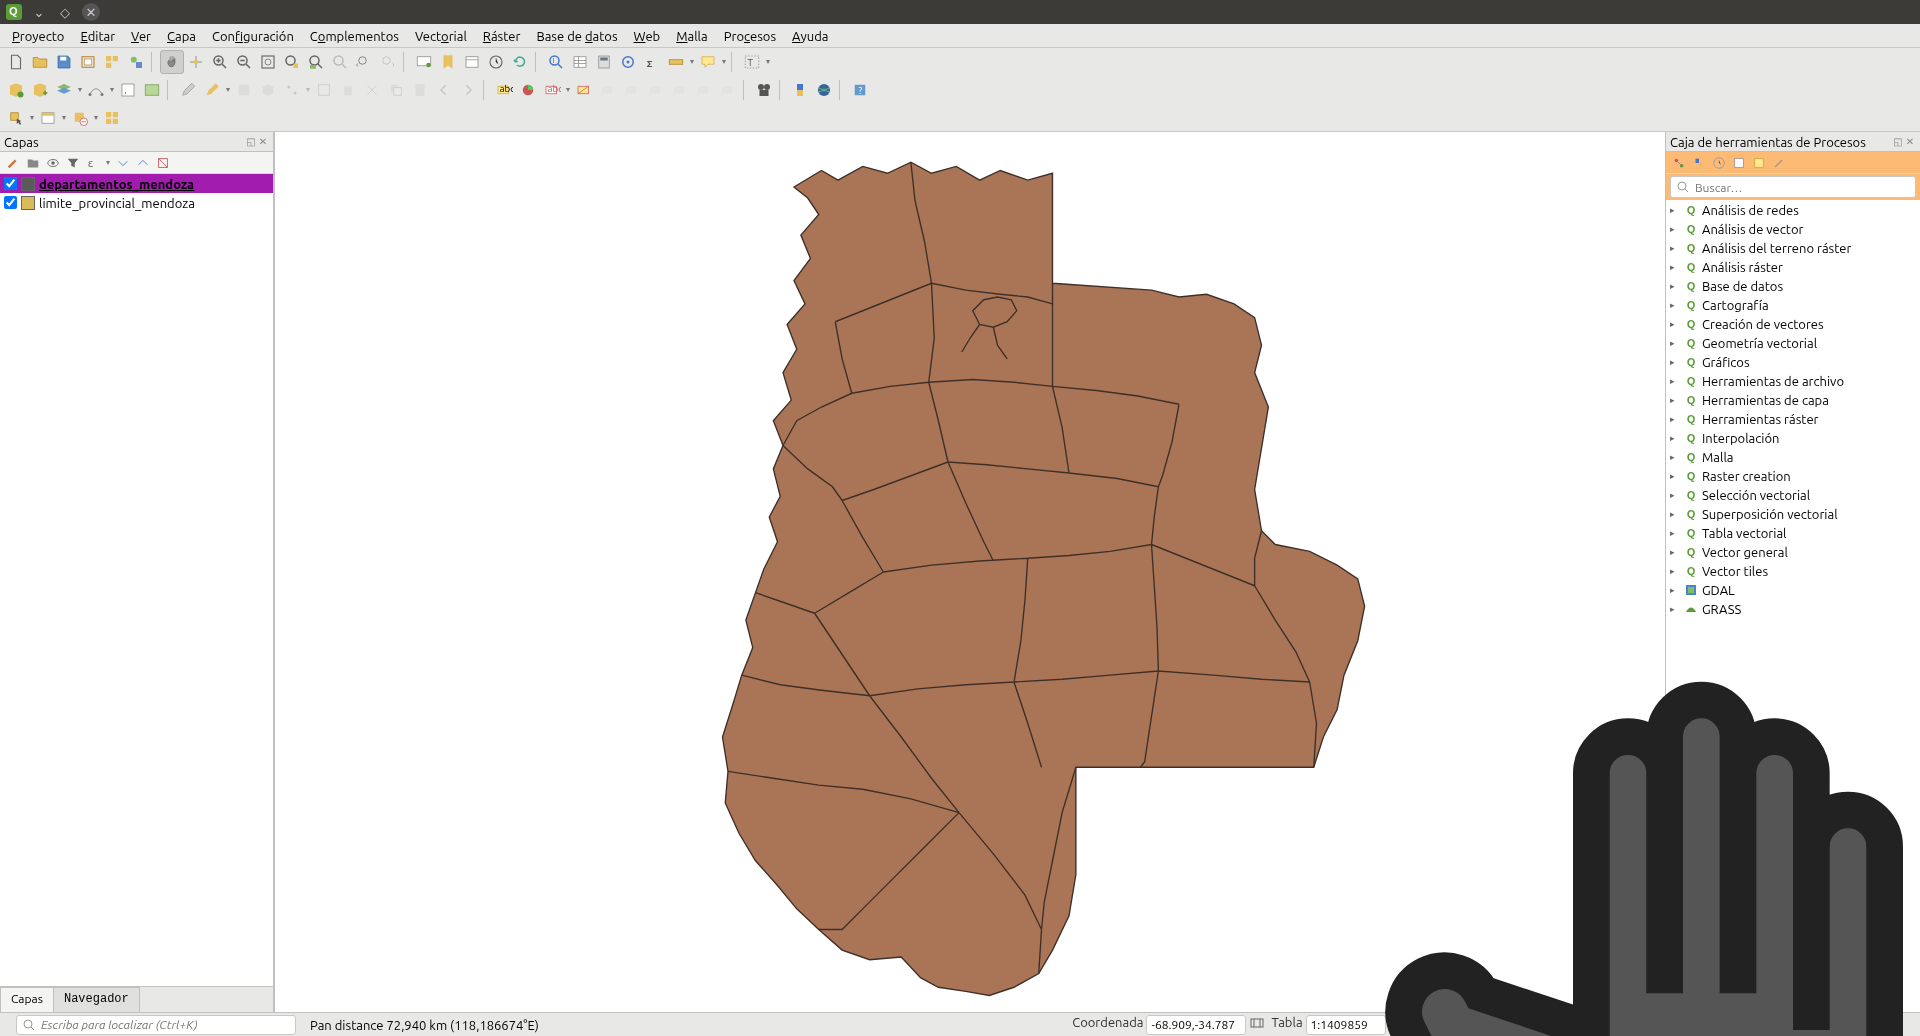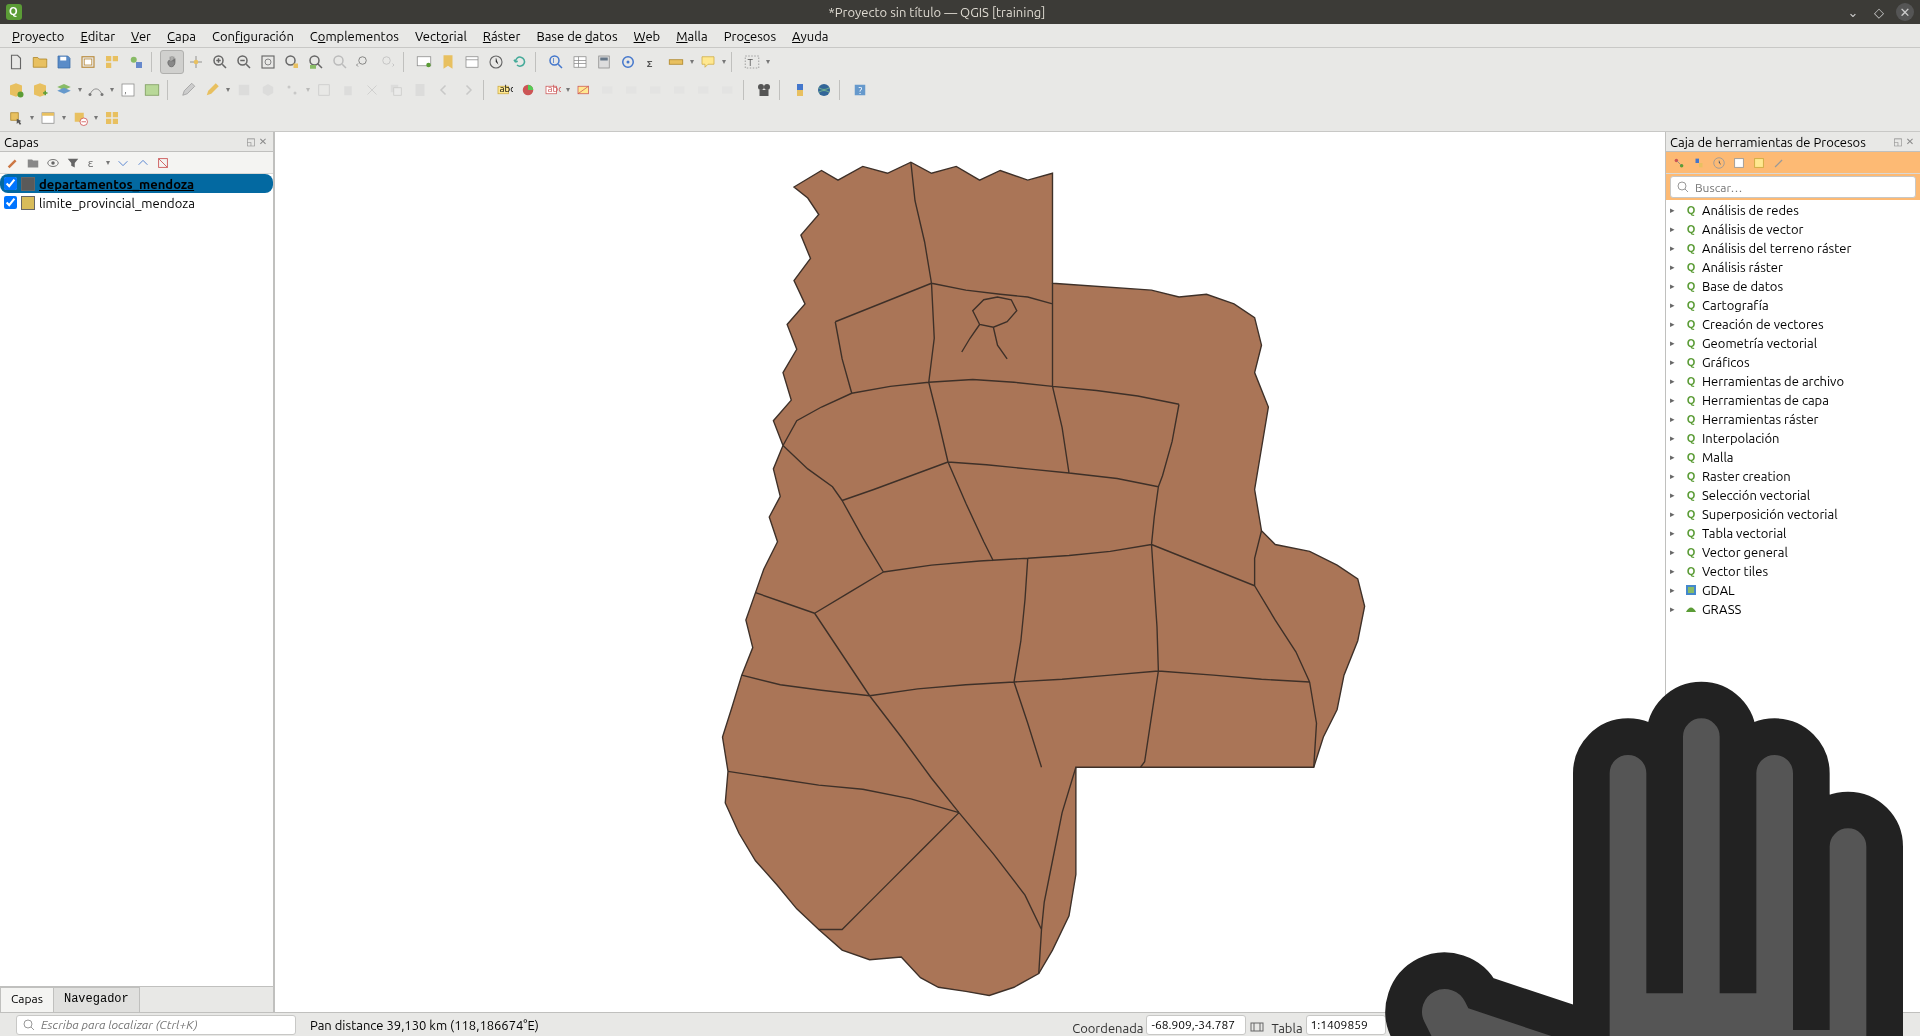--- a/index.html
+++ b/index.html
@@ -24,21 +24,21 @@
 .main-area { flex: 1; display: flex; min-height: 0; background: #e8e8e6; }
 .left-panel { width: 274px; display: flex; flex-direction: column; border-right: 1px solid #c0c0be; background: #f4f4f2; }
 .panel-header { background: #e8e8e6; height: 20px; display: flex; align-items: center; padding: 0 4px; border-bottom: 1px solid #c0c0be; font-size: 12px; }
 .panel-header .title { flex: 1; }
 .panel-header .pctl { width: 12px; height: 12px; color: #888; font-size: 10px; cursor: pointer; display: flex; align-items: center; justify-content: center; }
 .panel-toolbar { height: 22px; display: flex; align-items: center; gap: 2px; padding: 0 4px; border-bottom: 1px solid #d8d8d6; }
 .pt-btn { width: 18px; height: 18px; display: flex; align-items: center; justify-content: center; cursor: pointer; color: #666; }
 .pt-btn svg { width: 14px; height: 14px; }
 .layer-list { flex: 1; overflow: auto; background: #fff; }
 .layer-item { display: flex; align-items: center; height: 19px; padding: 0 4px; gap: 4px; cursor: pointer; }
-.layer-item.selected { background: #0369a1; border-radius: 8px; }
+.layer-item.selected { background: #a21caf; }
 .layer-item input[type=checkbox] { width: 13px; height: 13px; }
 .layer-swatch { width: 14px; height: 14px; border: 1px solid #666; }
 .layer-item .lbl { font-size: 13px; }
 .layer-item.selected .lbl { font-weight: bold; text-decoration: underline; }
 .left-tabs { height: 26px; display: flex; border-top: 1px solid #c0c0be; background: #e8e8e6; }
 .left-tabs .tab { padding: 4px 10px; border: 1px solid #c0c0be; border-bottom: none; margin-right: -1px; background: #f4f4f2; cursor: pointer; font-size: 12px; }
 .left-tabs .tab.inactive { background: #e0e0de; font-family: Liberation Mono, monospace; }
 .canvas { flex: 1; background: #fff; position: relative; border-left: 1px solid #c0c0be; border-right: 1px solid #c0c0be; }
 .canvas svg { width: 100%; height: 100%; }
 .hand-cursor { position: absolute; left: 768px; top: 458px; width: 18px; height: 18px; }
@@ -48,32 +48,31 @@
 .search-row input { border: none; outline: none; flex: 1; font-size: 12px; background: transparent; }
 .tree { flex: 1; overflow: auto; background: #fff; font-size: 13px; }
 .tree-item { display: flex; align-items: center; height: 19px; padding: 0 4px; gap: 4px; cursor: pointer; }
 .tree-arrow { width: 10px; color: #666; font-size: 9px; }
 .tree-icon { width: 14px; height: 14px; display: flex; align-items: center; justify-content: center; }
 .q-small { color: #5b9c36; font-weight: bold; font-size: 11px; }
 .statusbar { height: 24px; background: #e8e8e6; border-top: 1px solid #c0c0be; display: flex; align-items: center; gap: 6px; padding: 0 16px; font-size: 12px; }
 .locator { width: 280px; display: flex; align-items: center; border: 1px solid #c8c8c6; background: #fff; border-radius: 3px; height: 20px; padding: 0 4px; gap: 4px; }
 .locator input { border: none; outline: none; flex: 1; font-size: 12px; background: transparent; font-style: italic; color: #888; }
 .status-text { flex: 1; padding-left: 8px; }
-.status-field { display: flex; align-items: flex-end; gap: 3px; }
+.status-field { display: flex; align-items: flex-start; gap: 3px; }
 .status-field input { border: 1px solid #c8c8c6; background: #fff; height: 20px; padding: 0 4px; font-size: 12px; border-radius: 3px; }
 .status-field .sicon { width: 16px; height: 16px; display: flex; align-items: center; justify-content: center; color: #666; cursor: pointer; }
 .status-field label { color: #333; }
 .si { display: inline-flex; width: 16px; height: 16px; align-items: center; justify-content: center; }
 </style>
 </head>
 <body>
 
 <div class="titlebar">
   <div class="q-icon"></div>
-  <div class="title">*Proyecto sin título — QGIS [training]</div>
   <div class="win-controls">
     <div class="win-btn">⌄</div>
     <div class="win-btn">◇</div>
     <div class="win-btn close">✕</div>
   </div>
 </div>
 
 <div class="menubar">
   <div class="menu-item"><u>P</u>royecto</div>
   <div class="menu-item"><u>E</u>ditar</div>
@@ -796,21 +795,21 @@
 <div class="statusbar">
   <div class="locator">
     <span class="si">
         <svg viewBox="0 0 16 16">
           <circle cx="7" cy="7" r="4" fill="none" stroke="#999"></circle>
           <path stroke="#999" d="M10 10l3 3"></path>
         </svg>
       </span>
     <input placeholder="Escriba para localizar (Ctrl+K)" style="">
   </div>
-  <div class="status-text">Pan distance 39,130 km (118,186674°E)</div>
+  <div class="status-text">Pan distance 72,940 km (118,186674°E)</div>
   <div class="status-field">
     <label>Coordenada</label>
     <input style="width: 100px;" value="-68.909,-34.787">
     <span class="sicon">
         <svg viewBox="0 0 16 16">
           <rect x="2" y="4" width="12" height="8" fill="none" stroke="#666"></rect>
           <path stroke="#666" d="M5 4v8M11 4v8"></path>
         </svg>
       </span>
   </div>

